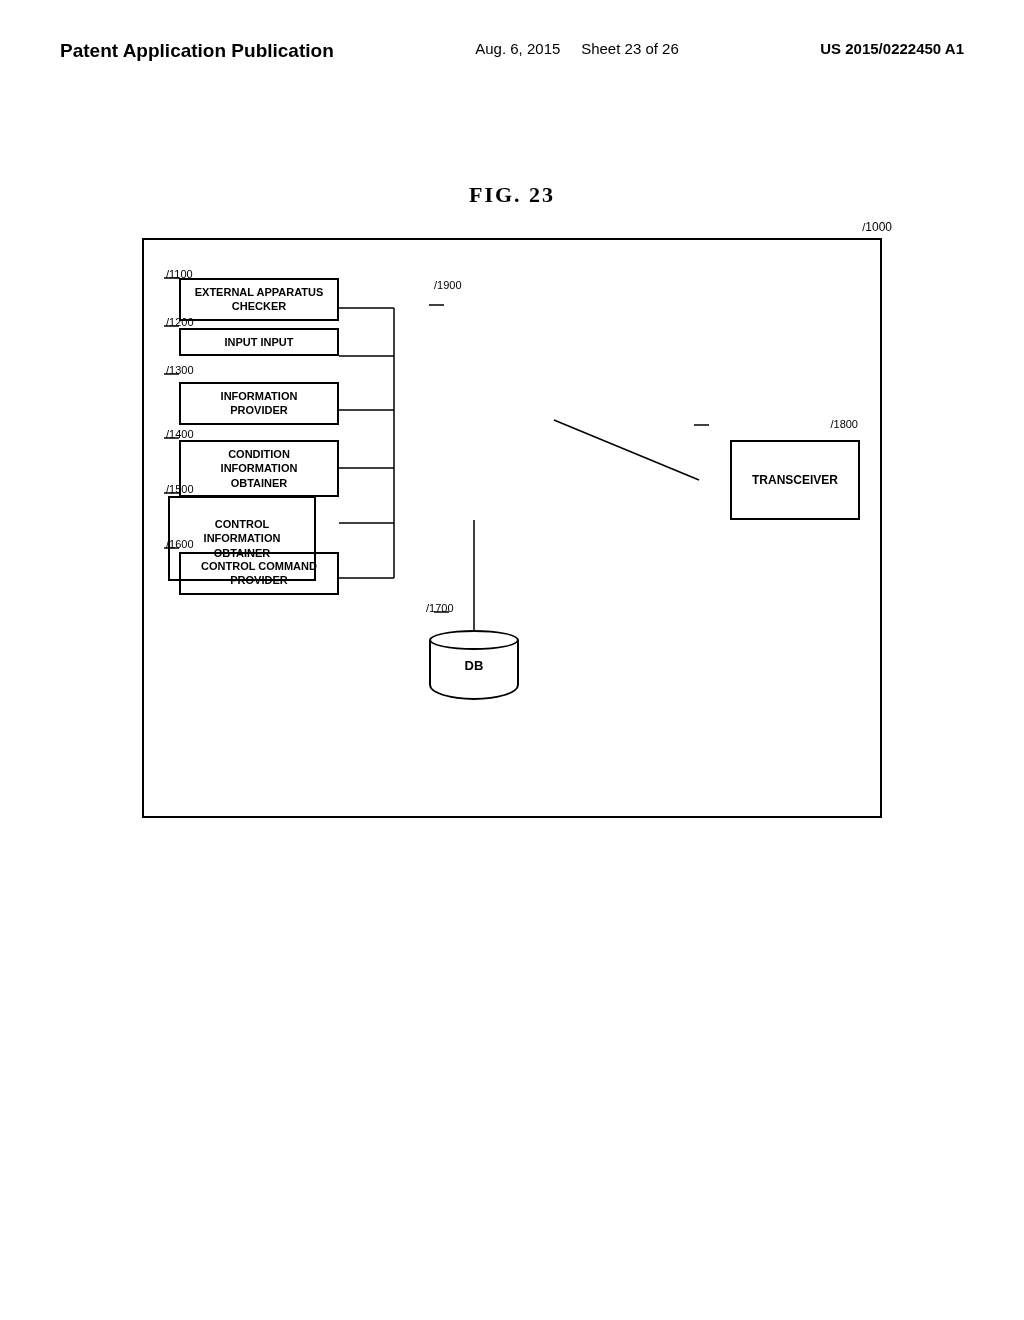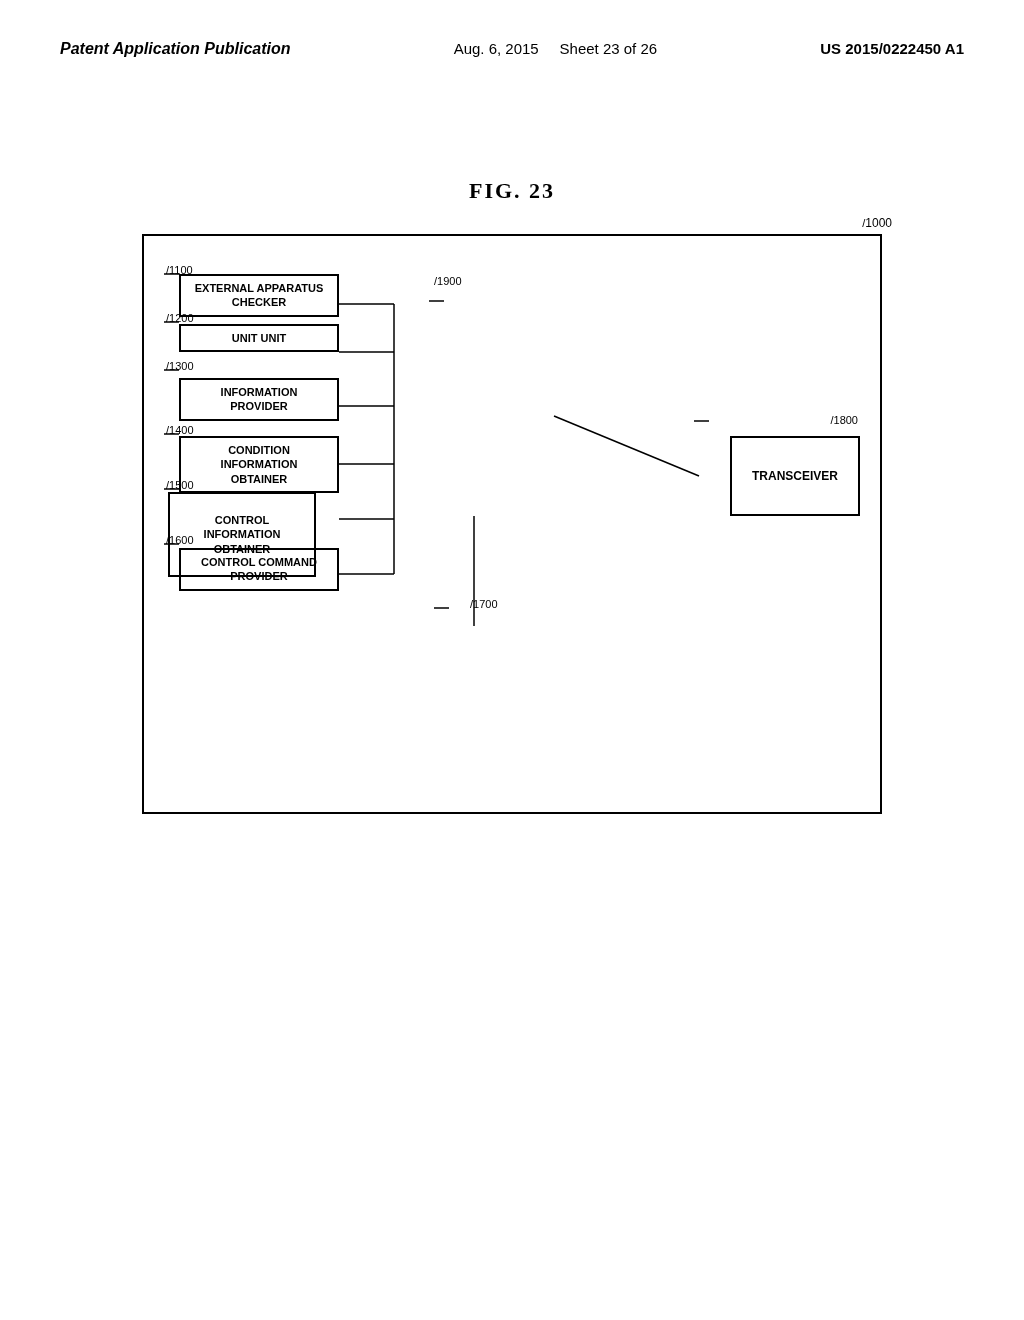--- a/index.html
+++ b/index.html
@@ -16,22 +16,21 @@
       display: flex;
       justify-content: space-between;
       align-items: flex-start;
       padding: 40px 60px 0 60px;
       font-size: 15px;
       color: #000;
     }
 
     .header-left {
       font-weight: bold;
-      font-size: 16px;
-      font-style: italic;
+      font-size: 19px;
     }
 
     .header-center {
       font-size: 15px;
       text-align: center;
     }
 
     .header-right {
       font-size: 15px;
       font-weight: bold;
@@ -213,21 +212,21 @@
       <div style="position:absolute; left:22px; top:124px; font-size:11px;"><span style="font-size:11px;">/</span>1300</div>
       <div style="position:absolute; left:22px; top:188px; font-size:11px;"><span style="font-size:11px;">/</span>1400</div>
       <div style="position:absolute; left:22px; top:243px; font-size:11px;"><span style="font-size:11px;">/</span>1500</div>
       <div style="position:absolute; left:22px; top:298px; font-size:11px;"><span style="font-size:11px;">/</span>1600</div>
 
       <div style="position:absolute; left:35px; top:38px; border:2px solid #000; width:160px; padding:5px 8px; text-align:center; font-size:11px; font-weight:bold; line-height:1.3;">
         EXTERNAL APPARATUS<br>CHECKER
       </div>
 
       <div style="position:absolute; left:35px; top:88px; border:2px solid #000; width:160px; padding:5px 8px; text-align:center; font-size:11px; font-weight:bold; line-height:1.3;">
-        UNIT UNIT
+        INPUT INPUT
       </div>
 
       <div style="position:absolute; left:35px; top:142px; border:2px solid #000; width:160px; padding:5px 8px; text-align:center; font-size:11px; font-weight:bold; line-height:1.3;">
         INFORMATION<br>PROVIDER
       </div>
 
       <div style="position:absolute; left:35px; top:200px; border:2px solid #000; width:160px; padding:5px 8px; text-align:center; font-size:11px; font-weight:bold; line-height:1.3;">
         CONDITION INFORMATION<br>OBTAINER
       </div>
 
@@ -235,22 +234,29 @@
         CONTROL INFORMATION<br>OBTAINER
       </div>
 
       <div style="position:absolute; left:35px; top:312px; border:2px solid #000; width:160px; padding:5px 8px; text-align:center; font-size:11px; font-weight:bold; line-height:1.3;">
         CONTROL COMMAND<br>PROVIDER
       </div>
 
       <div style="position:absolute; left:290px; top:39px; font-size:11px;"><span style="font-size:11px;">/</span><span>1900</span></div>
 
 
-      <div style="position:absolute; left:282px; top:362px; font-size:11px;margin-left:44px;"><span style="font-size:11px;">/</span><span>1700</span></div>
-
+      <div style="position:absolute; left:282px; top:362px; font-size:11px;"><span style="font-size:11px;">/</span><span>1700</span></div>
+
+      <div class="db-container">
+        <div class="db-cylinder">
+          <div class="db-top"></div>
+          <div class="db-body"></div>
+          <div class="db-label">DB</div>
+        </div>
+      </div>
 
       <div style="position:absolute; right:22px; top:178px; font-size:11px;"><span style="font-size:11px;">/</span><span>1800</span></div>
 
       <div class="transceiver-box">
         <span>TRANSCEIVER</span>
       </div>
 
     </div>
   </div>
 </div>

